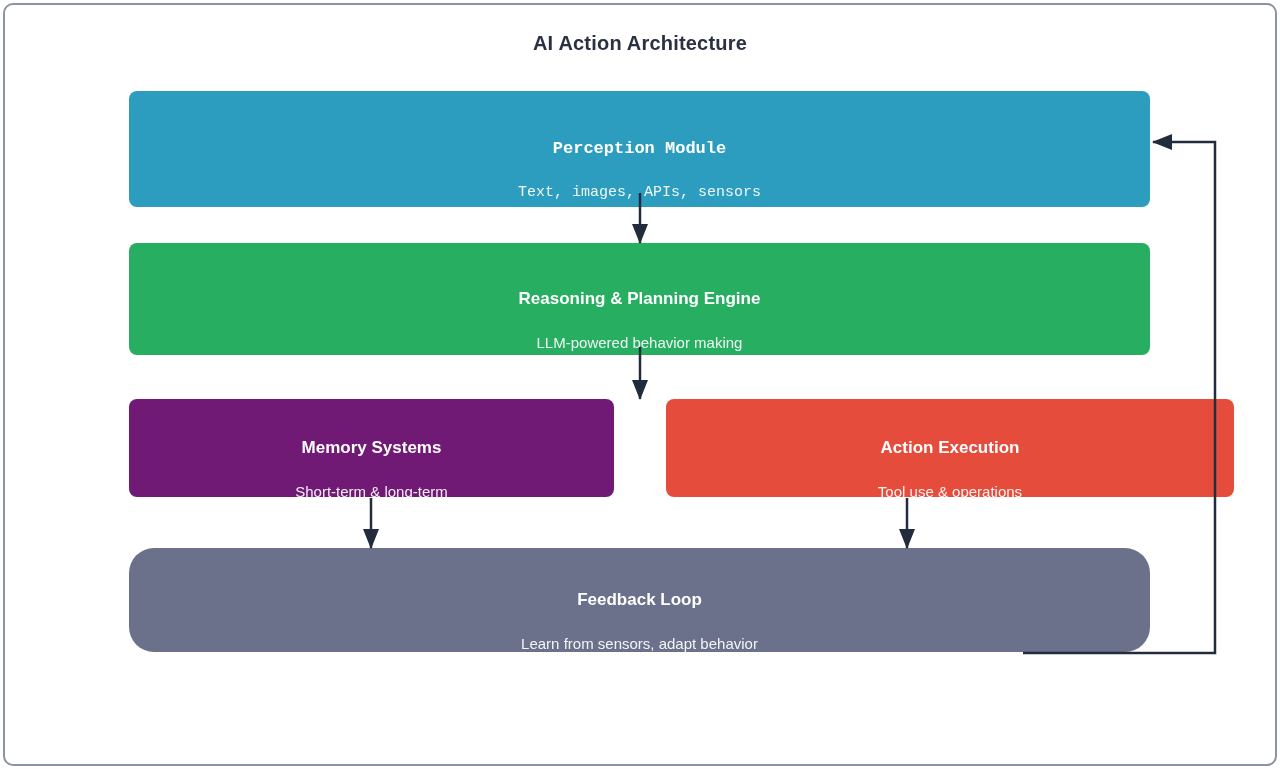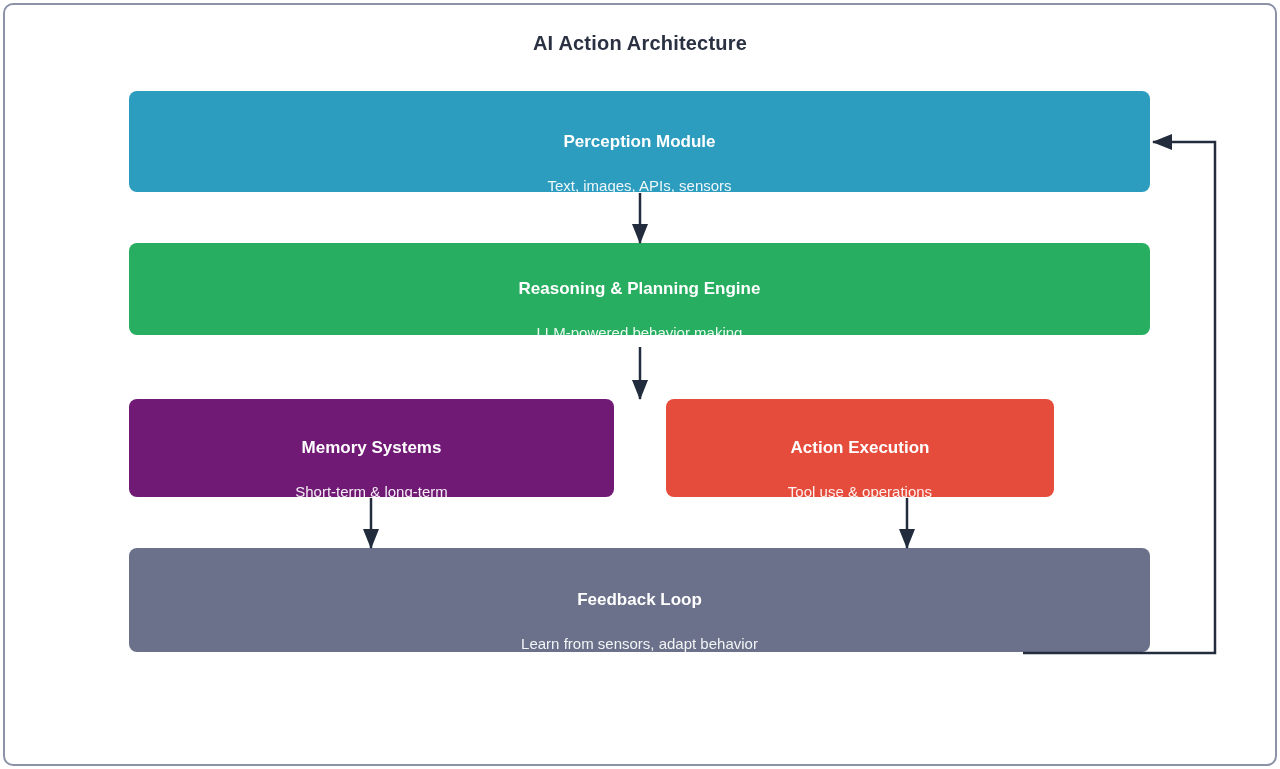--- a/index.html
+++ b/index.html
@@ -55,24 +55,24 @@
     font-weight: 700;
     line-height: 24px;
     color: #ffffff;
   }
   .node-subtitle {
     font-size: 15px;
     line-height: 22px;
     margin-top: 21px;
     color: rgba(255, 255, 255, 0.92);
   }
-  .node-perception { left: 129px; top: 91px;  width: 1021px; height: 101px; }
-  .node-reasoning  { left: 129px; top: 243px; width: 1021px; height: 92px; }
+  .node-perception { left: 129px; top: 91px;  width: 1021px; height: 116px; font-family: Liberation Mono, monospace; }
+  .node-reasoning  { left: 129px; top: 243px; width: 1021px; height: 112px; }
   .node-memory     { left: 129px; top: 399px; width: 485px;  height: 98px;  }
-  .node-action     { left: 666px; top: 399px; width: 388px;  height: 98px;  }
+  .node-action     { left: 666px; top: 399px; width: 568px;  height: 98px;  }
   .node-feedback   { left: 129px; top: 548px; width: 1021px; height: 104px; }
   .connectors {
     position: absolute;
     left: 0;
     top: 0;
     width: 1280px;
     height: 769px;
     pointer-events: none;
     z-index: 5;
   }
@@ -117,21 +117,21 @@
     </div>
   </div>
 
   <div class="node node-action" style="background-color: rgb(230, 76, 60);">
     <div class="node-label">
       <div class="node-title">Action Execution</div>
       <div class="node-subtitle">Tool use &amp; operations</div>
     </div>
   </div>
 
-  <div class="node node-feedback" style="background-color: rgb(107, 113, 138);">
+  <div class="node node-feedback" style="background-color: rgb(107, 113, 138); border-radius: 25px;">
     <div class="node-label">
       <div class="node-title">Feedback Loop</div>
       <div class="node-subtitle">Learn from sensors, adapt behavior</div>
     </div>
   </div>
 
   <svg class="connectors" viewBox="0 0 1280 769" aria-hidden="true">
     <defs>
       <marker id="ah" markerUnits="userSpaceOnUse" markerWidth="24" markerHeight="18" refX="20" refY="9" orient="auto">
         <path d="M1,1 L21,9 L1,17 Z"></path>

